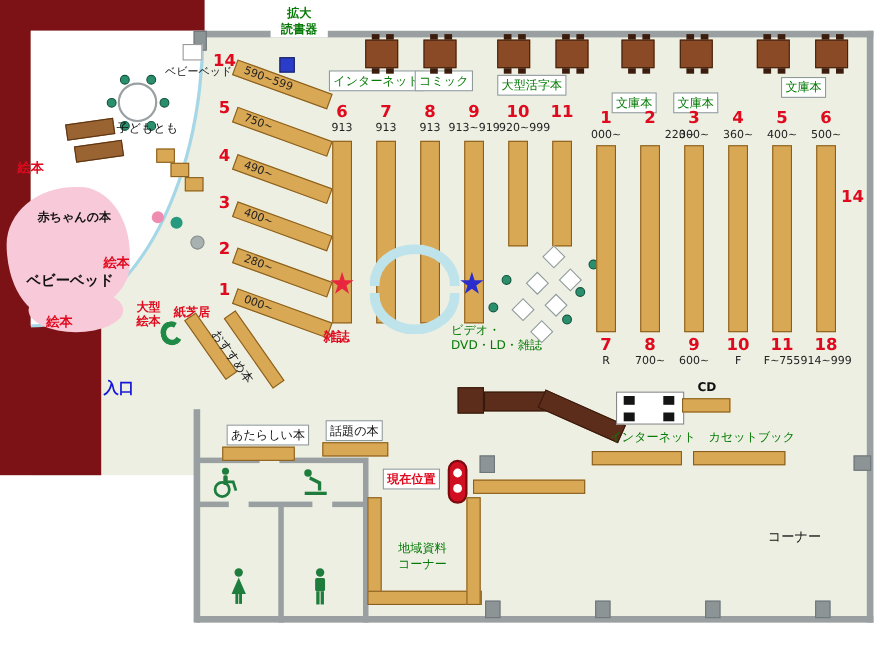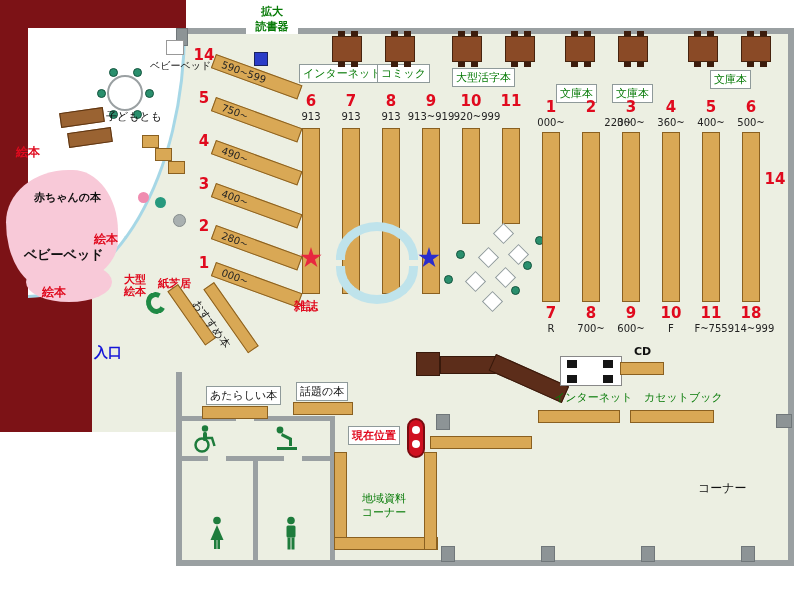--- a/index.html
+++ b/index.html
@@ -154,20 +154,22 @@
   <div class="abs range" style="left:447px;top:111px;width:60px">920~999</div>
   <div class="abs shelf vbar" style="left:462px;top:128px;height:96px"></div>
   <div class="abs num" style="left:498px;top:94px;width:26px">11</div>
   <div class="abs range" style="left:485px;top:111px;width:56px"></div>
   <div class="abs shelf vbar" style="left:502px;top:128px;height:96px"></div>
 
   <div class="abs star" style="left:300px;top:247px;background:#e8273f"></div>
   <div class="abs star" style="left:418px;top:247px;background:#2a2ccc"></div>
 
   <div class="abs red" style="left:294px;top:298px;font-size:12px">雑誌</div>
+  <div class="abs green pre" style="left:410px;top:294px;font-size:11px;line-height:13px">ビデオ・
+DVD・LD・雑誌</div>
 
   <div class="abs dome-t" style="left:336px;top:222px;width:82px;height:38px"></div>
   <div class="abs dome-b" style="left:336px;top:266px;width:82px;height:38px"></div>
 
   <div class="abs carrel" style="left:496px;top:226px"></div>
   <div class="abs carrel" style="left:511px;top:247px"></div>
   <div class="abs carrel" style="left:481px;top:250px"></div>
   <div class="abs carrel" style="left:498px;top:270px"></div>
   <div class="abs carrel" style="left:468px;top:274px"></div>
   <div class="abs carrel" style="left:485px;top:294px"></div>

